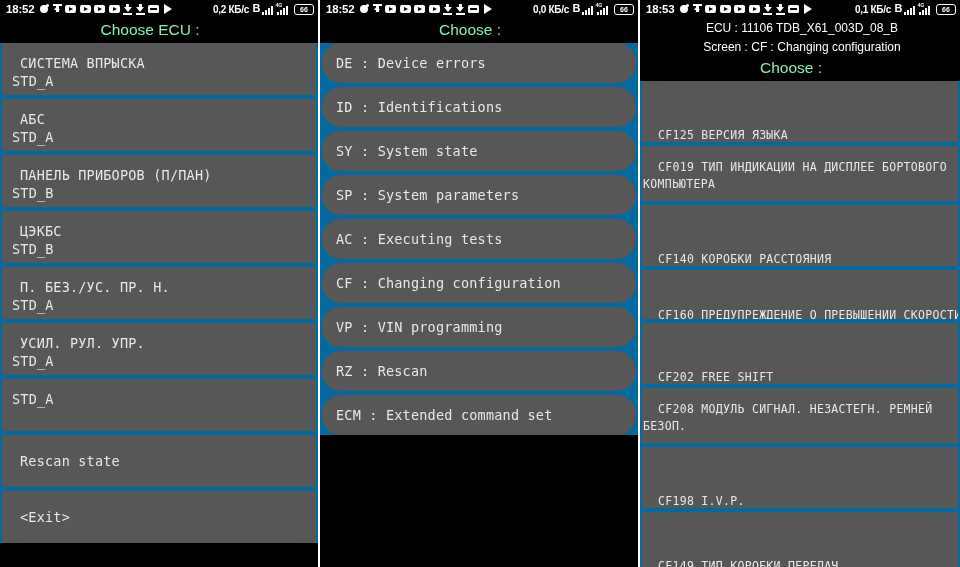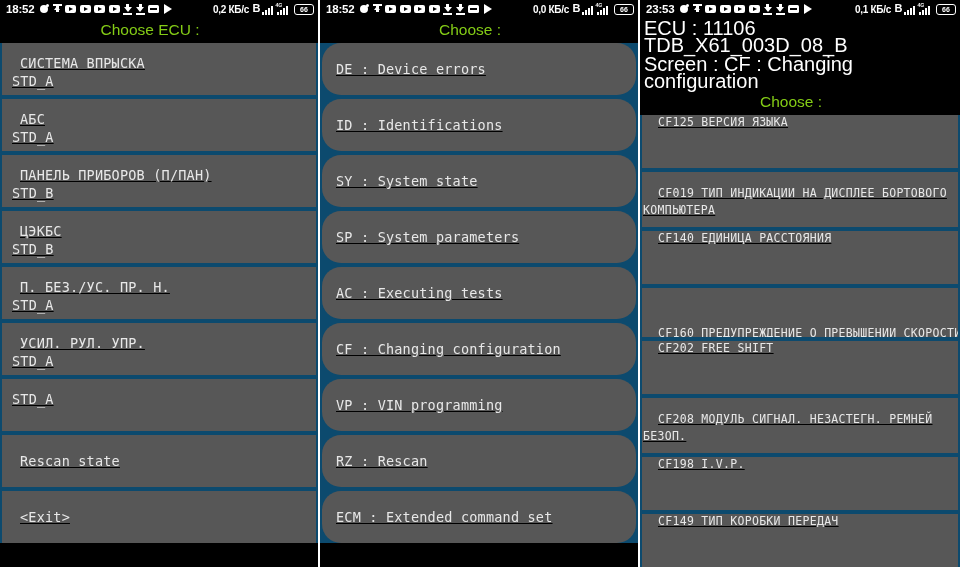--- a/index.html
+++ b/index.html
@@ -147,39 +147,39 @@
     width:20px; height:11px;
     border:1.5px solid #fff; border-radius:3px;
     display:flex; align-items:center; justify-content:center;
     font-size:7px; font-weight:bold; color:#fff;
     font-family:"Liberation Sans", sans-serif;
     line-height:7px;
   }
 
   
   .hdr {
-    color:#84cc16;
+    color:#86efac;
     background:#000;
     text-align:center;
     font-family:"Liberation Sans", sans-serif;
     font-size:15.5px;
     padding:3px 18px 4px 0;
   }
   .hdr-left {
     color:#fff;
     background:#000;
-    text-align:left;
+    text-align:center;
     font-family:"Liberation Sans", sans-serif;
-    font-size:20px;
+    font-size:12px;
     line-height:17px;
     padding:2px 0 0 4px;
   }
 
   
-  .list { background:#0c4a6e; padding:0 2px;text-decoration:underline; }
+  .list { background:#0369a1; padding:0 2px; }
   .item {
     background:#575757;
     color:#e8e8e8;
     margin-bottom:4px;
     position:relative;
   }
   .item .t1 {
     padding-left:18px;
     white-space:nowrap;
   }
@@ -190,31 +190,31 @@
 
   
   .p1 .item { height:52px; padding-top:11px; }
   .p1 .item .t1 { font-size:13.5px; line-height:18px; letter-spacing:0.2px; }
   .p1 .item .t2 { font-size:13.5px; line-height:18px; letter-spacing:0.2px; }
   .p1 .item.single { display:flex; align-items:center; padding-top:0; }
   .p1 .item.single .t1 { font-size:13.5px; }
 
   
   .p2 .item {
-    height:52px;
+    height:40px;
     display:flex; align-items:center;border-radius:19px;
   }
   .p2 .item .t1 { font-size:13.5px; padding-left:14px; letter-spacing:0.2px; }
 
   
   .p3 .list { padding:0 2px; }
   .p3 .item { padding:0; }
   .p3 .item.one {
-    height:53px;
-    display:flex; align-items:flex-start;
+    height:61px;
+    display:flex; align-items:flex-end;
   }
   .p3 .item.one .t1 {
     font-size:11.5px; padding-left:16px; letter-spacing:0.3px;
   }
   .p3 .item.two { height:55px; padding-top:13px; }
   .p3 .item.two .t1 { font-size:11.5px; line-height:17px; padding-left:16px; letter-spacing:0.3px; }
   .p3 .item.two .t2 { font-size:11.5px; line-height:17px; padding-left:1px; letter-spacing:0.3px; }
   .p3 .item.clip { height:49px; display:flex; align-items:center; overflow:hidden; }
   .p3 .item.clip .t1 { font-size:11.5px; padding-left:16px; letter-spacing:0.3px;margin-top:40px; }
 </style>
@@ -372,21 +372,21 @@
           <div class="t1">RZ : Rescan</div>
         </div>
       <div class="item">
           <div class="t1">ECM : Extended command set</div>
         </div>
     </div>
   </div>
 
   <div class="panel p3 last">
     <div class="statusbar">
-      <span class="sb-time">23:53</span>
+      <span class="sb-time">18:53</span>
       <span class="sb-icons">
         <span class="ic ic-flower"></span>
         <span class="ic ic-upload">
             <i></i>
           </span>
         <span class="ic ic-yt"></span>
         <span class="ic ic-yt"></span>
         <span class="ic ic-yt"></span>
         <span class="ic ic-yt"></span>
         <span class="ic ic-dl">
@@ -424,21 +424,21 @@
 
     <div class="list">
       <div class="item one">
           <div class="t1">CF125 ВЕРСИЯ ЯЗЫКА</div>
         </div>
       <div class="item two">
         <div class="t1">CF019 ТИП ИНДИКАЦИИ НА ДИСПЛЕЕ БОРТОВОГО</div>
         <div class="t2">КОМПЬЮТЕРА</div>
       </div>
       <div class="item one">
-          <div class="t1">CF140 ЕДИНИЦА РАССТОЯНИЯ</div>
+          <div class="t1">CF140 КОРОБКИ РАССТОЯНИЯ</div>
         </div>
       <div class="item clip">
           <div class="t1">CF160 ПРЕДУПРЕЖДЕНИЕ О ПРЕВЫШЕНИИ СКОРОСТИ</div>
         </div>
       <div class="item one">
           <div class="t1">CF202 FREE SHIFT</div>
         </div>
       <div class="item two">
         <div class="t1">CF208 МОДУЛЬ СИГНАЛ. НЕЗАСТЕГН. РЕМНЕЙ</div>
         <div class="t2">БЕЗОП.</div>

